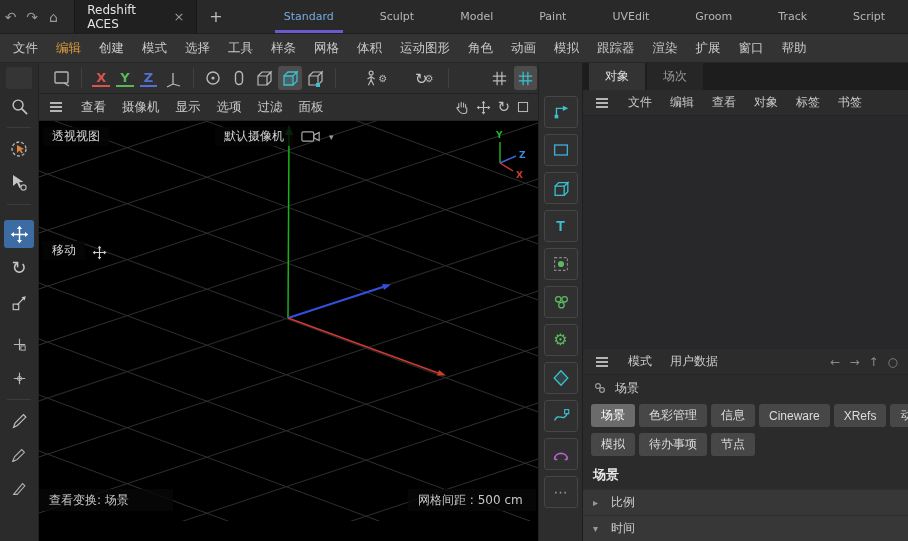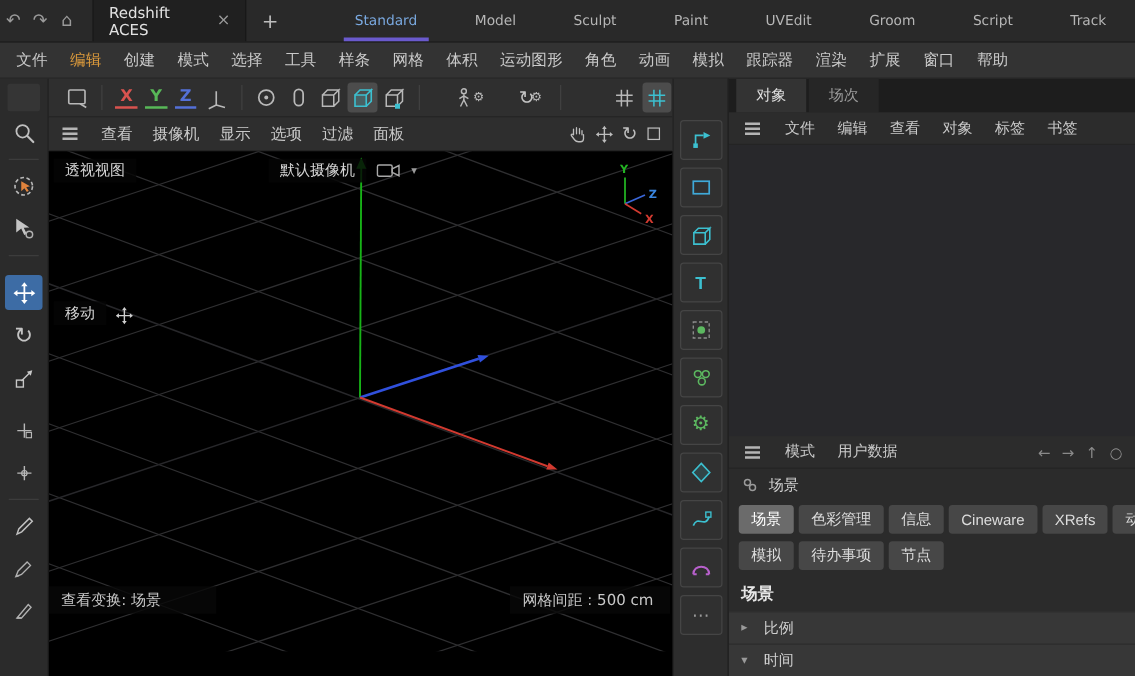--- a/index.html
+++ b/index.html
@@ -62,21 +62,21 @@
   .vp-menu .menu-item{padding:0 8px;}
   .vp-nav{margin-left:auto;display:flex;align-items:center;gap:6px;}
   .vp-nav .glyph{font-size:15px;color:#bdbdbd;}
 
   .vp-canvas{flex:1 1 auto;position:relative;background:#000000;overflow:hidden;}
   .vp-grid{position:absolute;left:0;top:0;}
   .vp-label{position:absolute;background:rgba(5,5,5,.82);color:#d6d6d6;font-size:12px;padding:1px 9px;white-space:nowrap;}
   .cam-cluster{position:absolute;left:176px;top:6px;display:flex;align-items:center;gap:8px;}
   .tool-cluster{position:absolute;left:4px;top:120px;display:flex;align-items:flex-end;gap:7px;}
   .gizmo{position:absolute;top:6px;right:10px;width:56px;height:54px;}
-  .vp-status{position:absolute;top:348px;height:22px;background:rgba(8,8,8,.8);color:#c8c8c8;font-size:12px;display:flex;align-items:center;padding:0 10px;box-sizing:border-box;}
+  .vp-status{position:absolute;top:368px;height:22px;background:rgba(8,8,8,.8);color:#c8c8c8;font-size:12px;display:flex;align-items:center;padding:0 10px;box-sizing:border-box;}
   .vp-status.sleft{left:0;width:134px;}
   .vp-status.sright{left:369px;width:128px;}
   .drop{color:#9a9a9a;font-size:9px;}
 
   
   .mid-bar{flex:0 0 43px;background:#2d2d2d;border-left:1px solid #222222;border-right:1px solid #1e1e1e;display:flex;flex-direction:column;align-items:center;padding-top:30px;overflow:hidden;}
   .mbtn{width:34px;height:32px;flex:0 0 32px;margin:3px 0;border:1px solid #454545;border-radius:3px;background:#303030;display:flex;align-items:center;justify-content:center;padding:0;}
   .teal-t{color:#3cc0d0;font-weight:bold;font-size:14px;line-height:1;}
   .green-g{color:#5cb860;font-size:16px;line-height:1;}
   .dots{color:#9a9a9a;font-size:14px;}
@@ -110,27 +110,27 @@
     <span class="navbtn">↶</span>
     <span class="navbtn">↷</span>
     <span class="navbtn">⌂</span>
     <div class="doc-tab">
       <span>Redshift ACES</span>
       <span class="tab-close">×</span>
     </div>
     <span class="add-tab">+</span>
     <div class="workspaces">
       <span class="ws active">Standard</span>
+      <span class="ws">Sculpt</span>
       <span class="ws">Model</span>
-      <span class="ws">Sculpt</span>
       <span class="ws">Paint</span>
       <span class="ws">UVEdit</span>
       <span class="ws">Groom</span>
+      <span class="ws">Track</span>
       <span class="ws">Script</span>
-      <span class="ws">Track</span>
     </div>
   </div>
 
   <div class="menubar">
     <span class="menu-item">文件</span>
     <span class="menu-item accent">编辑</span>
     <span class="menu-item">创建</span>
     <span class="menu-item">模式</span>
     <span class="menu-item">选择</span>
     <span class="menu-item">工具</span>

